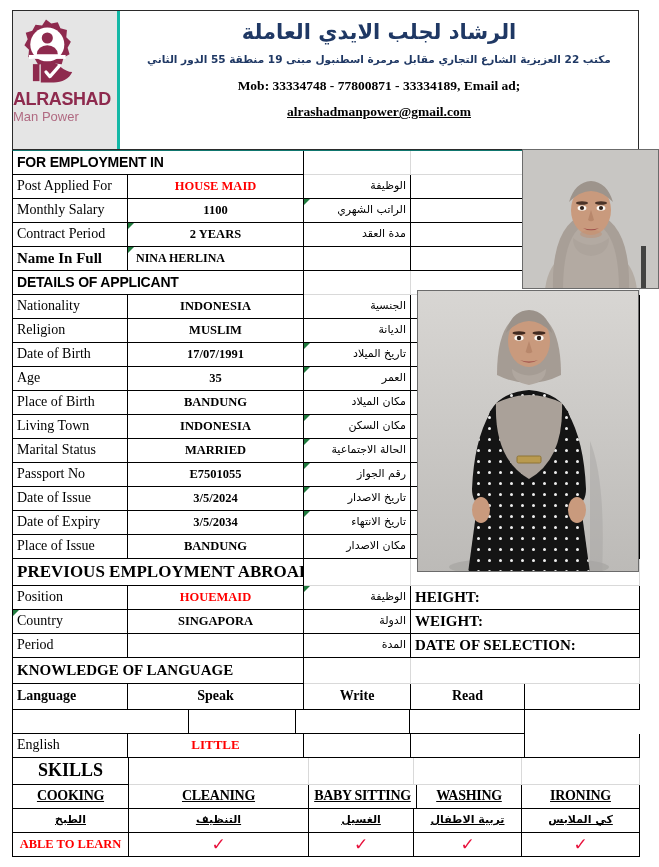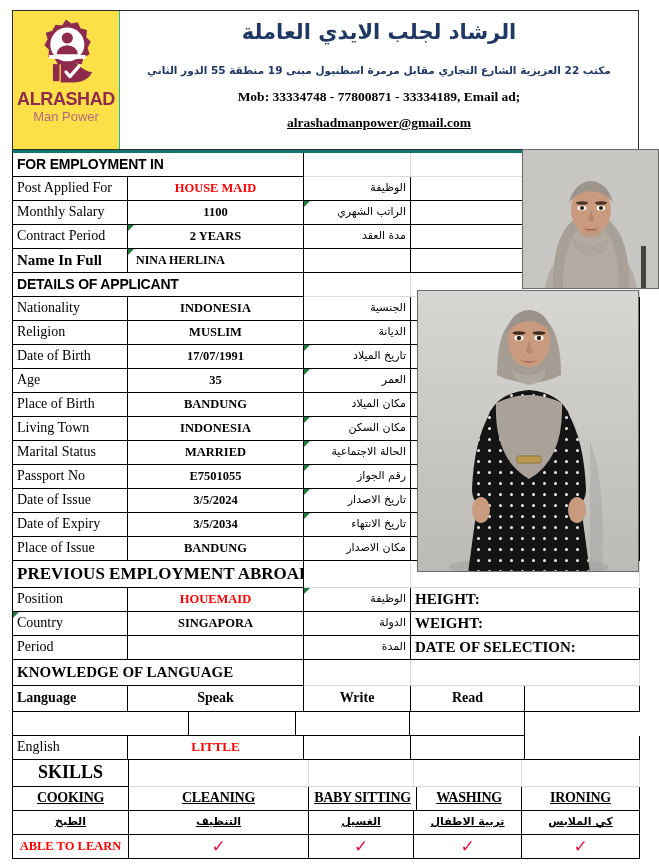--- a/index.html
+++ b/index.html
@@ -29,28 +29,28 @@
     top: 10px;
     width: 627px;
     height: 140px;
     display: flex;
     border: 1px solid #2b2b2b;
     box-sizing: border-box;
     background: #fff;
   }
   .logo-cell {
     width: 107px;
-    border-right: 1px solid #14b8a6;
+    border-right: 3px solid #14b8a6;
     box-sizing: border-box;
     display: flex;
     flex-direction: column;
-    align-items: center;
+    align-items: flex-start;
     justify-content: flex-start;
     padding-top: 6px;
-    background: #fde047;
+    background: #e5e5e5;
   }
   .logo-mark {
     width: 66px;
     height: 72px;
     position: relative;
   }
   .logo-name {
     font-family: "Liberation Sans", sans-serif;
     font-weight: bold;
     font-size: 18px;
@@ -85,21 +85,21 @@
     line-height: 1.15;
     text-align: center;
   }
   .hdr-address {
     font-family: "DejaVu Sans", sans-serif;
     font-size: 10.5px;
     font-weight: bold;
     color: #1f3864;
     direction: rtl;
     text-align: center;
-    margin-top: 20px;
+    margin-top: 9px;
     white-space: nowrap;
   }
   .hdr-contact {
     font-family: "Liberation Serif", serif;
     font-size: 13.5px;
     font-weight: bold;
     color: #000;
     margin-top: 13px;
     text-align: center;
   }
@@ -113,21 +113,21 @@
     text-align: center;
   }
 
   
   .grid {
     position: absolute;
     left: 12px;
     top: 150px;
     width: 640px;
     border-left: 1px solid #000;
-    border-top: 3px solid #0f766e;
+    border-top: 1px solid #0f766e;
     box-sizing: border-box;
   }
   .row {
     display: flex;
     width: 100%;
     box-sizing: border-box;
   }
   .cell {
     box-sizing: border-box;
     border-right: 1px solid #000;

